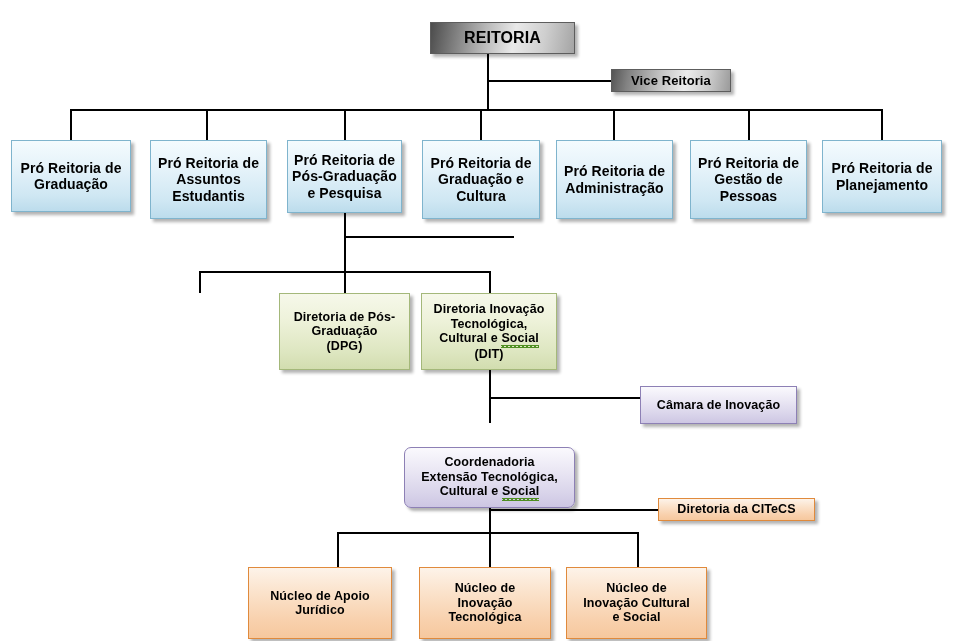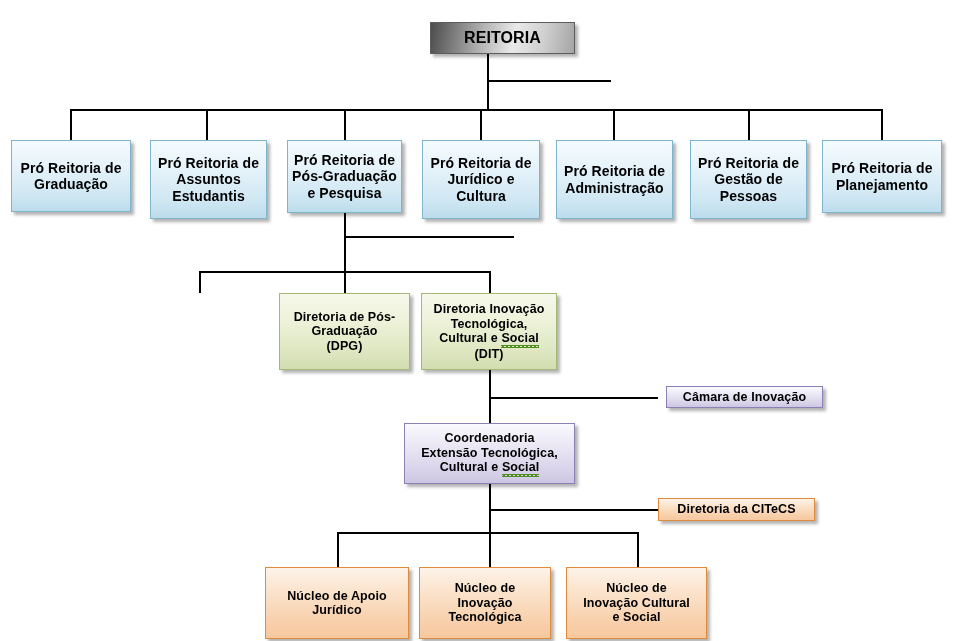--- a/index.html
+++ b/index.html
@@ -137,20 +137,23 @@
 
   <div class="line hline" style="left:337px;top:524px;width:300px;"></div>
   <div class="line vline" style="left:337px;top:524px;height:35px;"></div>
   <div class="line vline" style="left:489px;top:524px;height:35px;"></div>
   <div class="line vline" style="left:637px;top:524px;height:35px;"></div>
 
   <div class="node gray" style="left:430px;top:14px;width:145px;height:32px;">
     <span class="lbl">REITORIA</span>
   </div>
 
+  <div class="node gray small" style="left:611px;top:61px;width:120px;height:23px;">
+    <span class="lbl">Vice Reitoria</span>
+  </div>
 
   <div class="node blue" style="left:11px;top:132px;width:120px;height:72px;">
     <span class="lbl">
       <span>Pró Reitoria de</span><br>
       <span>Graduação</span>
     </span>
   </div>
 
   <div class="node blue" style="left:150px;top:132px;width:117px;height:79px;">
     <span class="lbl">
@@ -164,21 +167,21 @@
     <span class="lbl">
       <span>Pró Reitoria de</span><br>
       <span>Pós-Graduação</span><br>
       <span>e Pesquisa</span>
     </span>
   </div>
 
   <div class="node blue" style="left:422px;top:132px;width:118px;height:79px;">
     <span class="lbl">
       <span>Pró Reitoria de</span><br>
-      <span>Jurídico e</span><br>
+      <span>Graduação e</span><br>
       <span>Cultura</span>
     </span>
   </div>
 
   <div class="node blue" style="left:556px;top:132px;width:117px;height:79px;">
     <span class="lbl">
       <span>Pró Reitoria de</span><br>
       <span>Administração</span>
     </span>
   </div>
@@ -210,37 +213,37 @@
 
   <div class="node green" style="left:421px;top:285px;width:136px;height:77px;">
     <span class="lbl">
       <span>Diretoria Inovação</span><br>
       <span>Tecnológica,</span><br>
       <span>Cultural e </span><span class="sq">Social</span><br>
       <span>(DIT)</span>
     </span>
   </div>
 
-  <div class="node purple pill" style="left:666px;top:378px;width:157px;height:22px;">
+  <div class="node purple pill" style="left:640px;top:378px;width:157px;height:38px;">
     <span class="lbl">Câmara de Inovação</span>
   </div>
 
-  <div class="node purple" style="left:404px;top:415px;width:171px;height:61px;">
+  <div class="node purple" style="left:404px;top:439px;width:171px;height:61px;border-radius:7px;">
     <span class="lbl">
       <span>Coordenadoria</span><br>
       <span>Extensão Tecnológica,</span><br>
       <span>Cultural e </span><span class="sq">Social</span>
     </span>
   </div>
 
   <div class="node orange pill" style="left:658px;top:490px;width:157px;height:23px;">
     <span class="lbl">Diretoria da CITeCS</span>
   </div>
 
-  <div class="node orange" style="left:265px;top:559px;width:144px;height:72px;">
+  <div class="node orange" style="left:248px;top:559px;width:144px;height:72px;">
     <span class="lbl">
       <span>Núcleo de Apoio</span><br>
       <span>Jurídico</span>
     </span>
   </div>
 
   <div class="node orange" style="left:419px;top:559px;width:132px;height:72px;">
     <span class="lbl">
       <span>Núcleo de</span><br>
       <span>Inovação</span><br>

